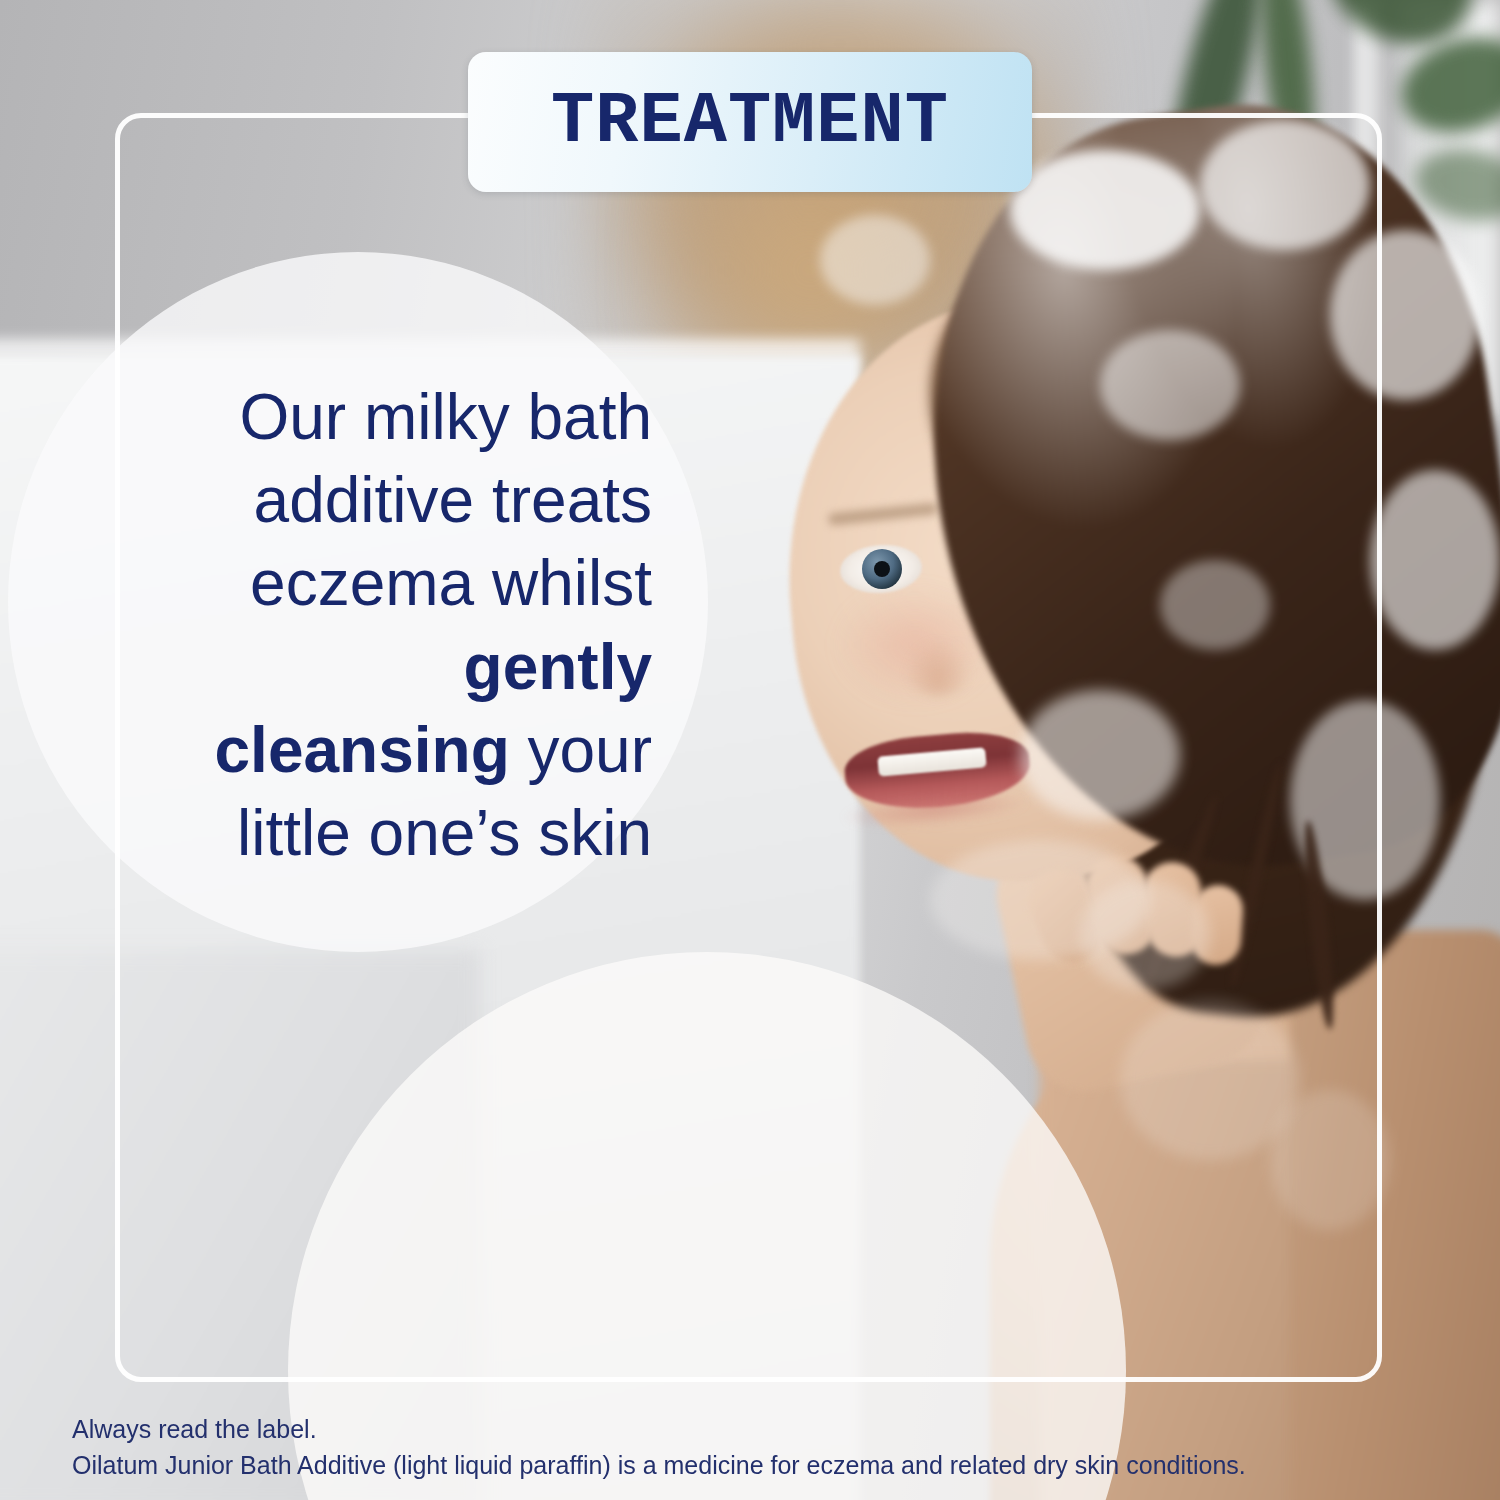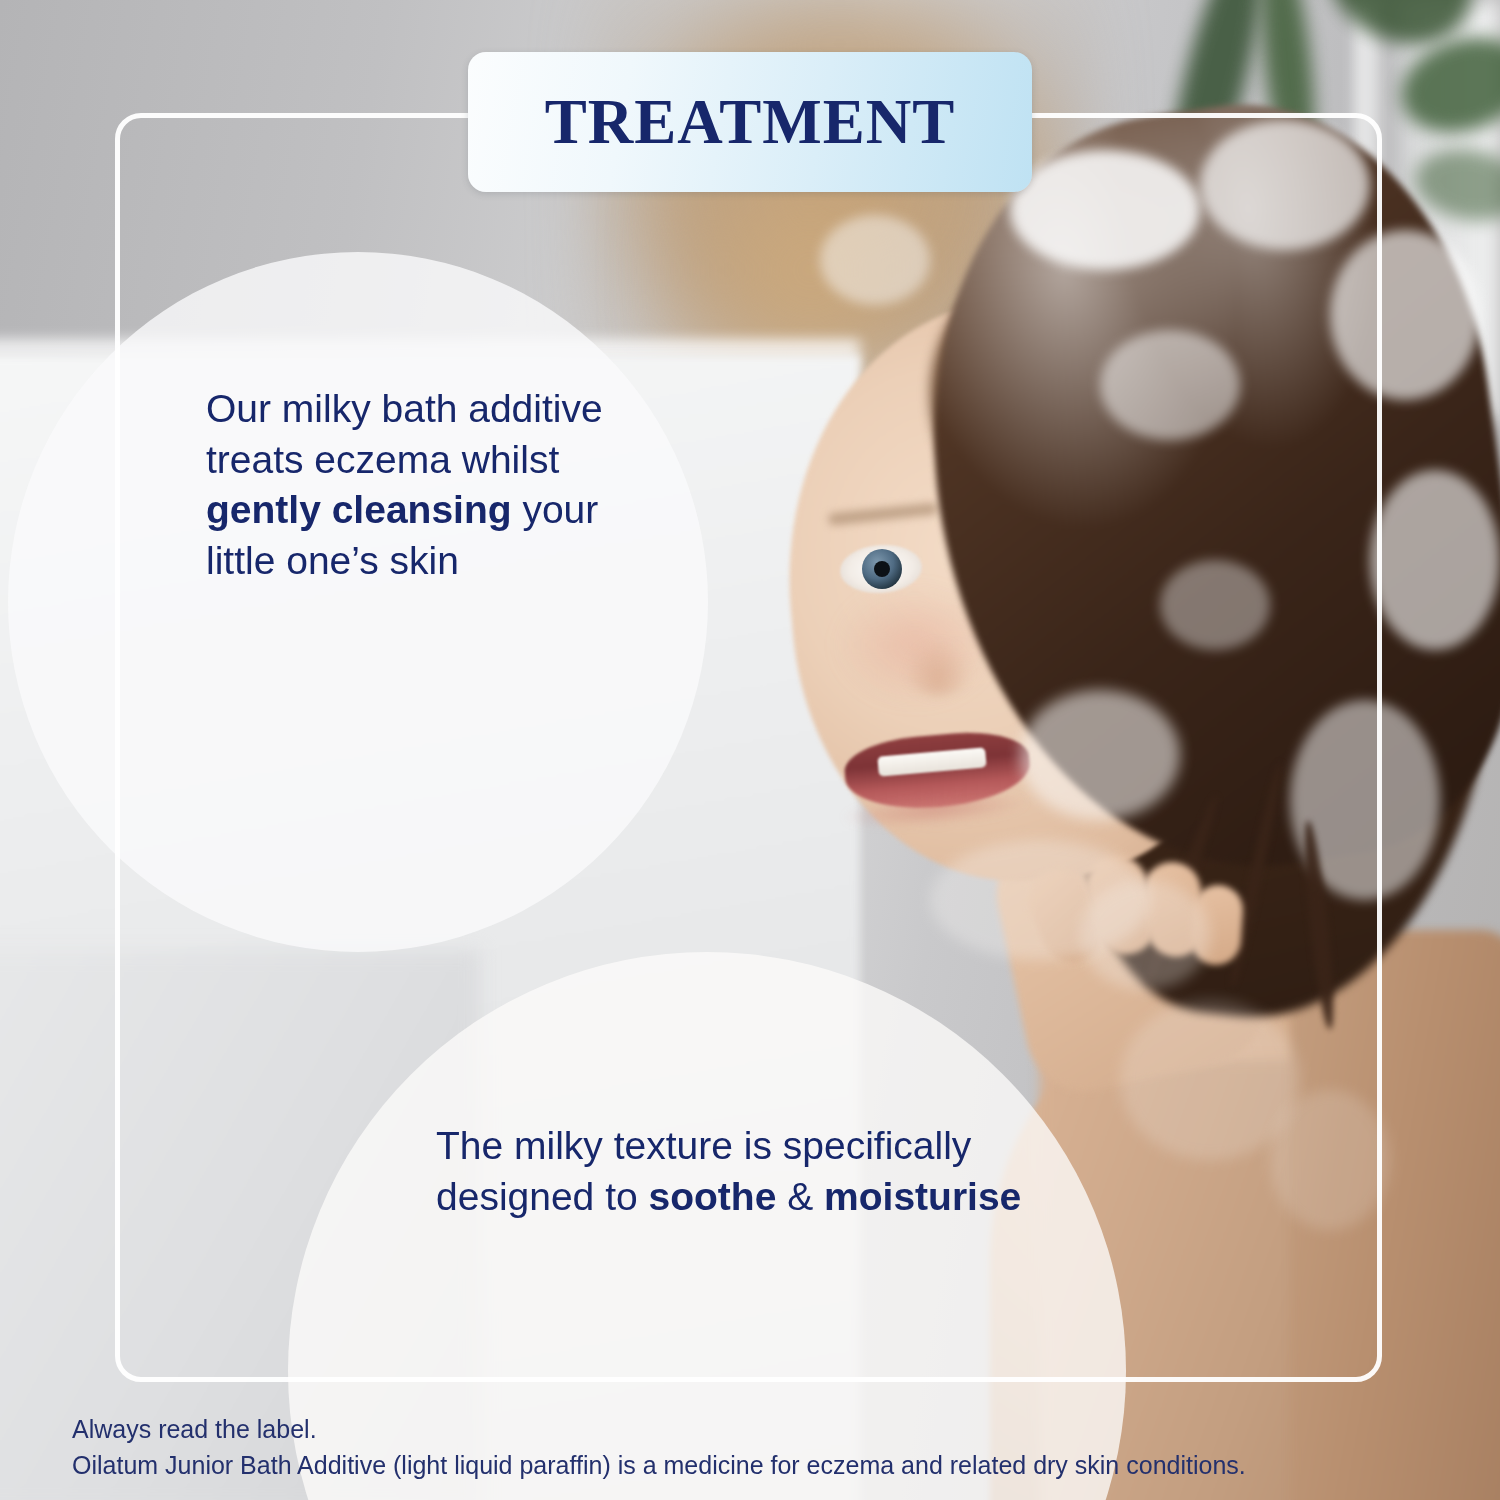--- a/index.html
+++ b/index.html
@@ -218,39 +218,40 @@
   }
 
   .badge{
     position:absolute;left:468px;top:52px;width:564px;height:140px;
     border-radius:18px;
     background:linear-gradient(100deg,#fbfdfe 0%,#f0f8fc 28%,#daeef8 62%,#bfe2f3 100%);
     display:flex;align-items:center;justify-content:center;
     box-shadow:0 2px 7px rgba(60,70,85,.18);
   }
   .badge-text{
-    font-size:63px;font-weight:bold;letter-spacing:1px;
+    font-size:72px;font-weight:bold;letter-spacing:1px;
     color:#17276b;
-    font-family:Liberation Serif, serif;
+    font-family:Liberation Mono, monospace;
     line-height:1;
   }
 
   .block-a{
     position:absolute;left:190px;top:368px;width:470px;
   }
   .block-b{
     position:absolute;left:420px;top:1105px;width:640px;
   }
   .copy{
     color:#17276b;
-    font-size:39px;
+    font-size:64px;
     line-height:1.30;
     font-weight:400;
     font-family:"Liberation Sans","DejaVu Sans",sans-serif;
-    margin:16px;
+    margin:8px;
+    text-align:right;
   }
   .copy b{font-weight:bold;}
 
   .footer{
     position:absolute;left:72px;top:1412px;width:1360px;
     color:#23306d;
     font-size:25px;
     line-height:1.42;
     font-family:"Liberation Sans","DejaVu Sans",sans-serif;
   }
@@ -338,22 +339,19 @@
   <div class="frame"></div>
 
   <div class="badge">
     <span class="badge-text">TREATMENT</span>
   </div>
 
   <div class="block-a">
     <p class="copy"><span>Our milky bath additive treats eczema whilst </span><b>gently cleansing</b><span> your little one’s skin</span></p>
   </div>
 
-  <div class="block-b">
-    <p class="copy"><span>The milky texture is specifically designed to </span><b>soothe</b><span> &amp; </span><b>moisturise</b></p>
-  </div>
 
   <div class="footer">
     <div>Always read the label.</div>
     <div>Oilatum Junior Bath Additive (light liquid paraffin) is a medicine for eczema and related dry skin conditions.</div>
   </div>
 
 </div>
 
 </body></html>

